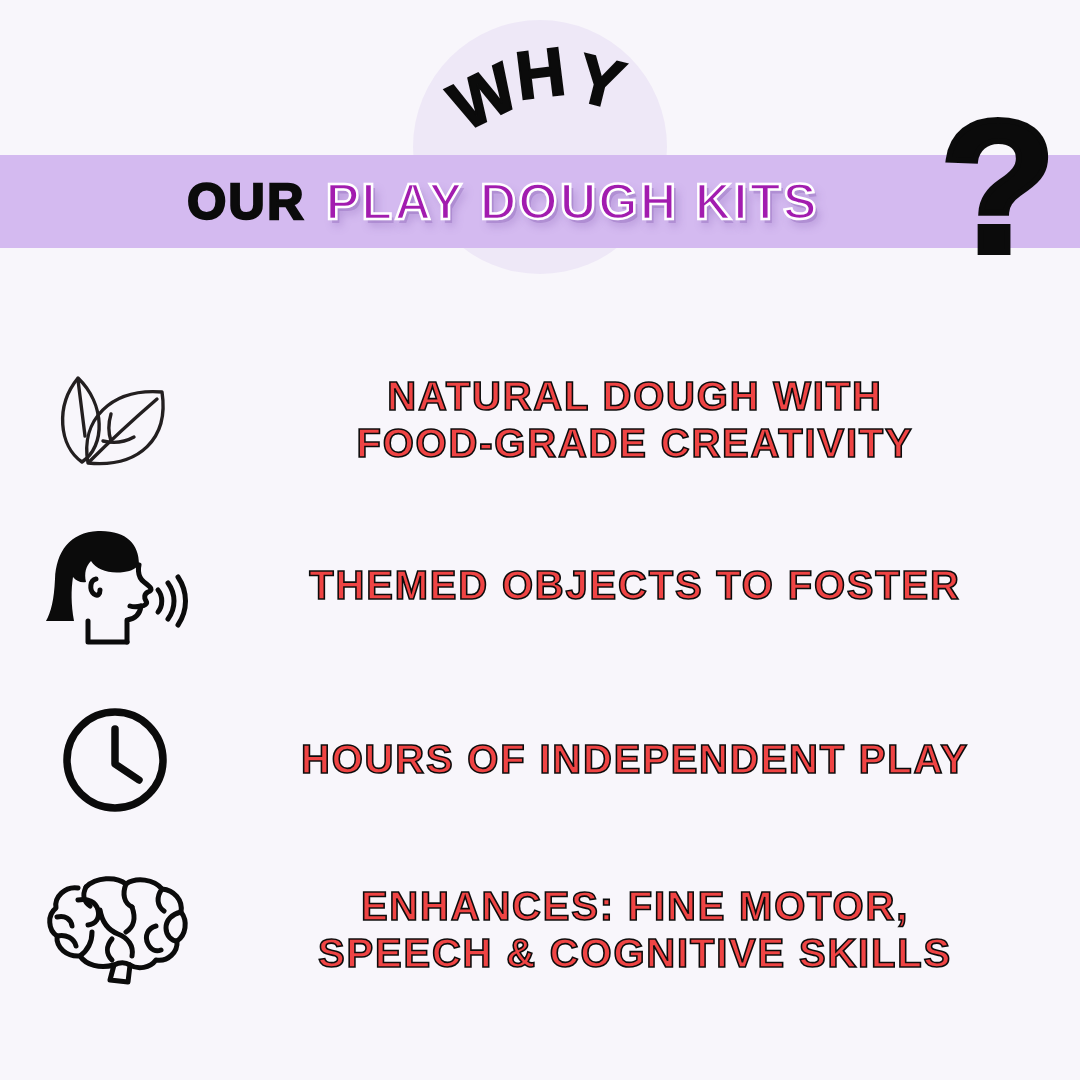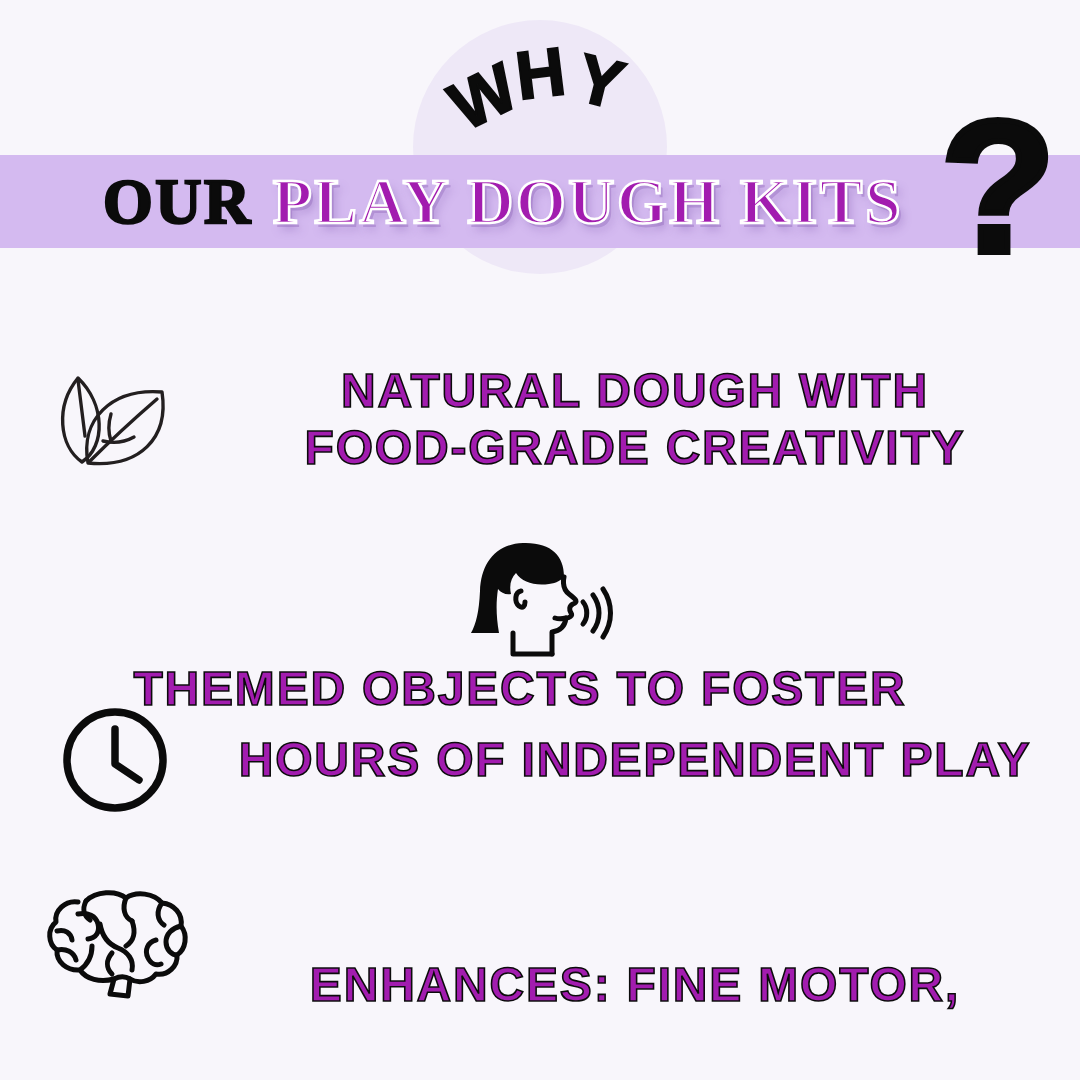--- a/index.html
+++ b/index.html
@@ -73,23 +73,23 @@
     top:155px;
     width:1080px;
     height:93px;
     display:flex;
     align-items:center;
     justify-content:center;
     padding-right:74px;
     white-space:nowrap;
   }
   .banner-word {
-    font-family:Liberation Serif, serif;
-    font-weight:bold;
-    font-size:64px;
+    font-family:Liberation Sans, sans-serif;
+    font-weight:bold;
+    font-size:50px;
     letter-spacing:2.5px;
     line-height:1;
   }
   .banner-word.dark {
     color:#0b0b0b;
     -webkit-text-stroke:2.5px #0b0b0b;
     margin-right:20px;
   }
   .banner-word.light {
     color:#a21caf;
@@ -125,43 +125,43 @@
   }
 
   .feature-row {
     position:absolute;
     left:0;
     width:1080px;
     display:flex;
     align-items:center;
   }
   #row-0 { top:20px;  height:140px; }
-  #row-1 { top:206px; height:140px;flex-direction:column; }
+  #row-1 { top:186px; height:140px; }
   #row-2 { top:365px; height:130px; }
-  #row-3 { top:544px; height:140px;align-items:flex-end; }
+  #row-3 { top:530px; height:140px; }
 
   .feature-icon {
     width:230px;
     min-width:230px;
     height:100%;
     display:flex;
     align-items:center;
     justify-content:center;
   }
 
   .feature-text {
     flex:1;
     padding-right:40px;
     text-align:center;
     font-family:"Liberation Sans", sans-serif;
     font-weight:bold;
-    font-size:48px;
+    font-size:40px;
     line-height:1.18;
     letter-spacing:1.8px;
-    color:#a21caf;
+    color:#ef4444;
     -webkit-text-stroke:1.6px #0b0b0b;
   }
   .feature-text .line { display:block; white-space:nowrap; }
 
   svg { display:block; }
 </style>
 </head>
 <body>
 
 <div id="header">
@@ -260,16 +260,17 @@
         <path d="M92 37 C96 48 94 57 86 62"></path>
         <path d="M141 42 C132 44 126 50 126 58 C126 66 132 71 137 71"></path>
         <path d="M116 56 C108 58 104 66 108 74 C111 80 116 82 121 80"></path>
         <path d="M72 69 C66 76 66 84 72 90"></path>
         <path d="M40 86 C48 80 52 72 52 62"></path>
         <path d="M74 95 C80 92 85 92 90 95"></path>
       </svg>
     </div>
     <div class="feature-text">
       <span class="line">ENHANCES: FINE MOTOR,</span>
+      <span class="line">SPEECH &amp; COGNITIVE SKILLS</span>
     </div>
   </div>
 
 </div>
 
 </body></html>

